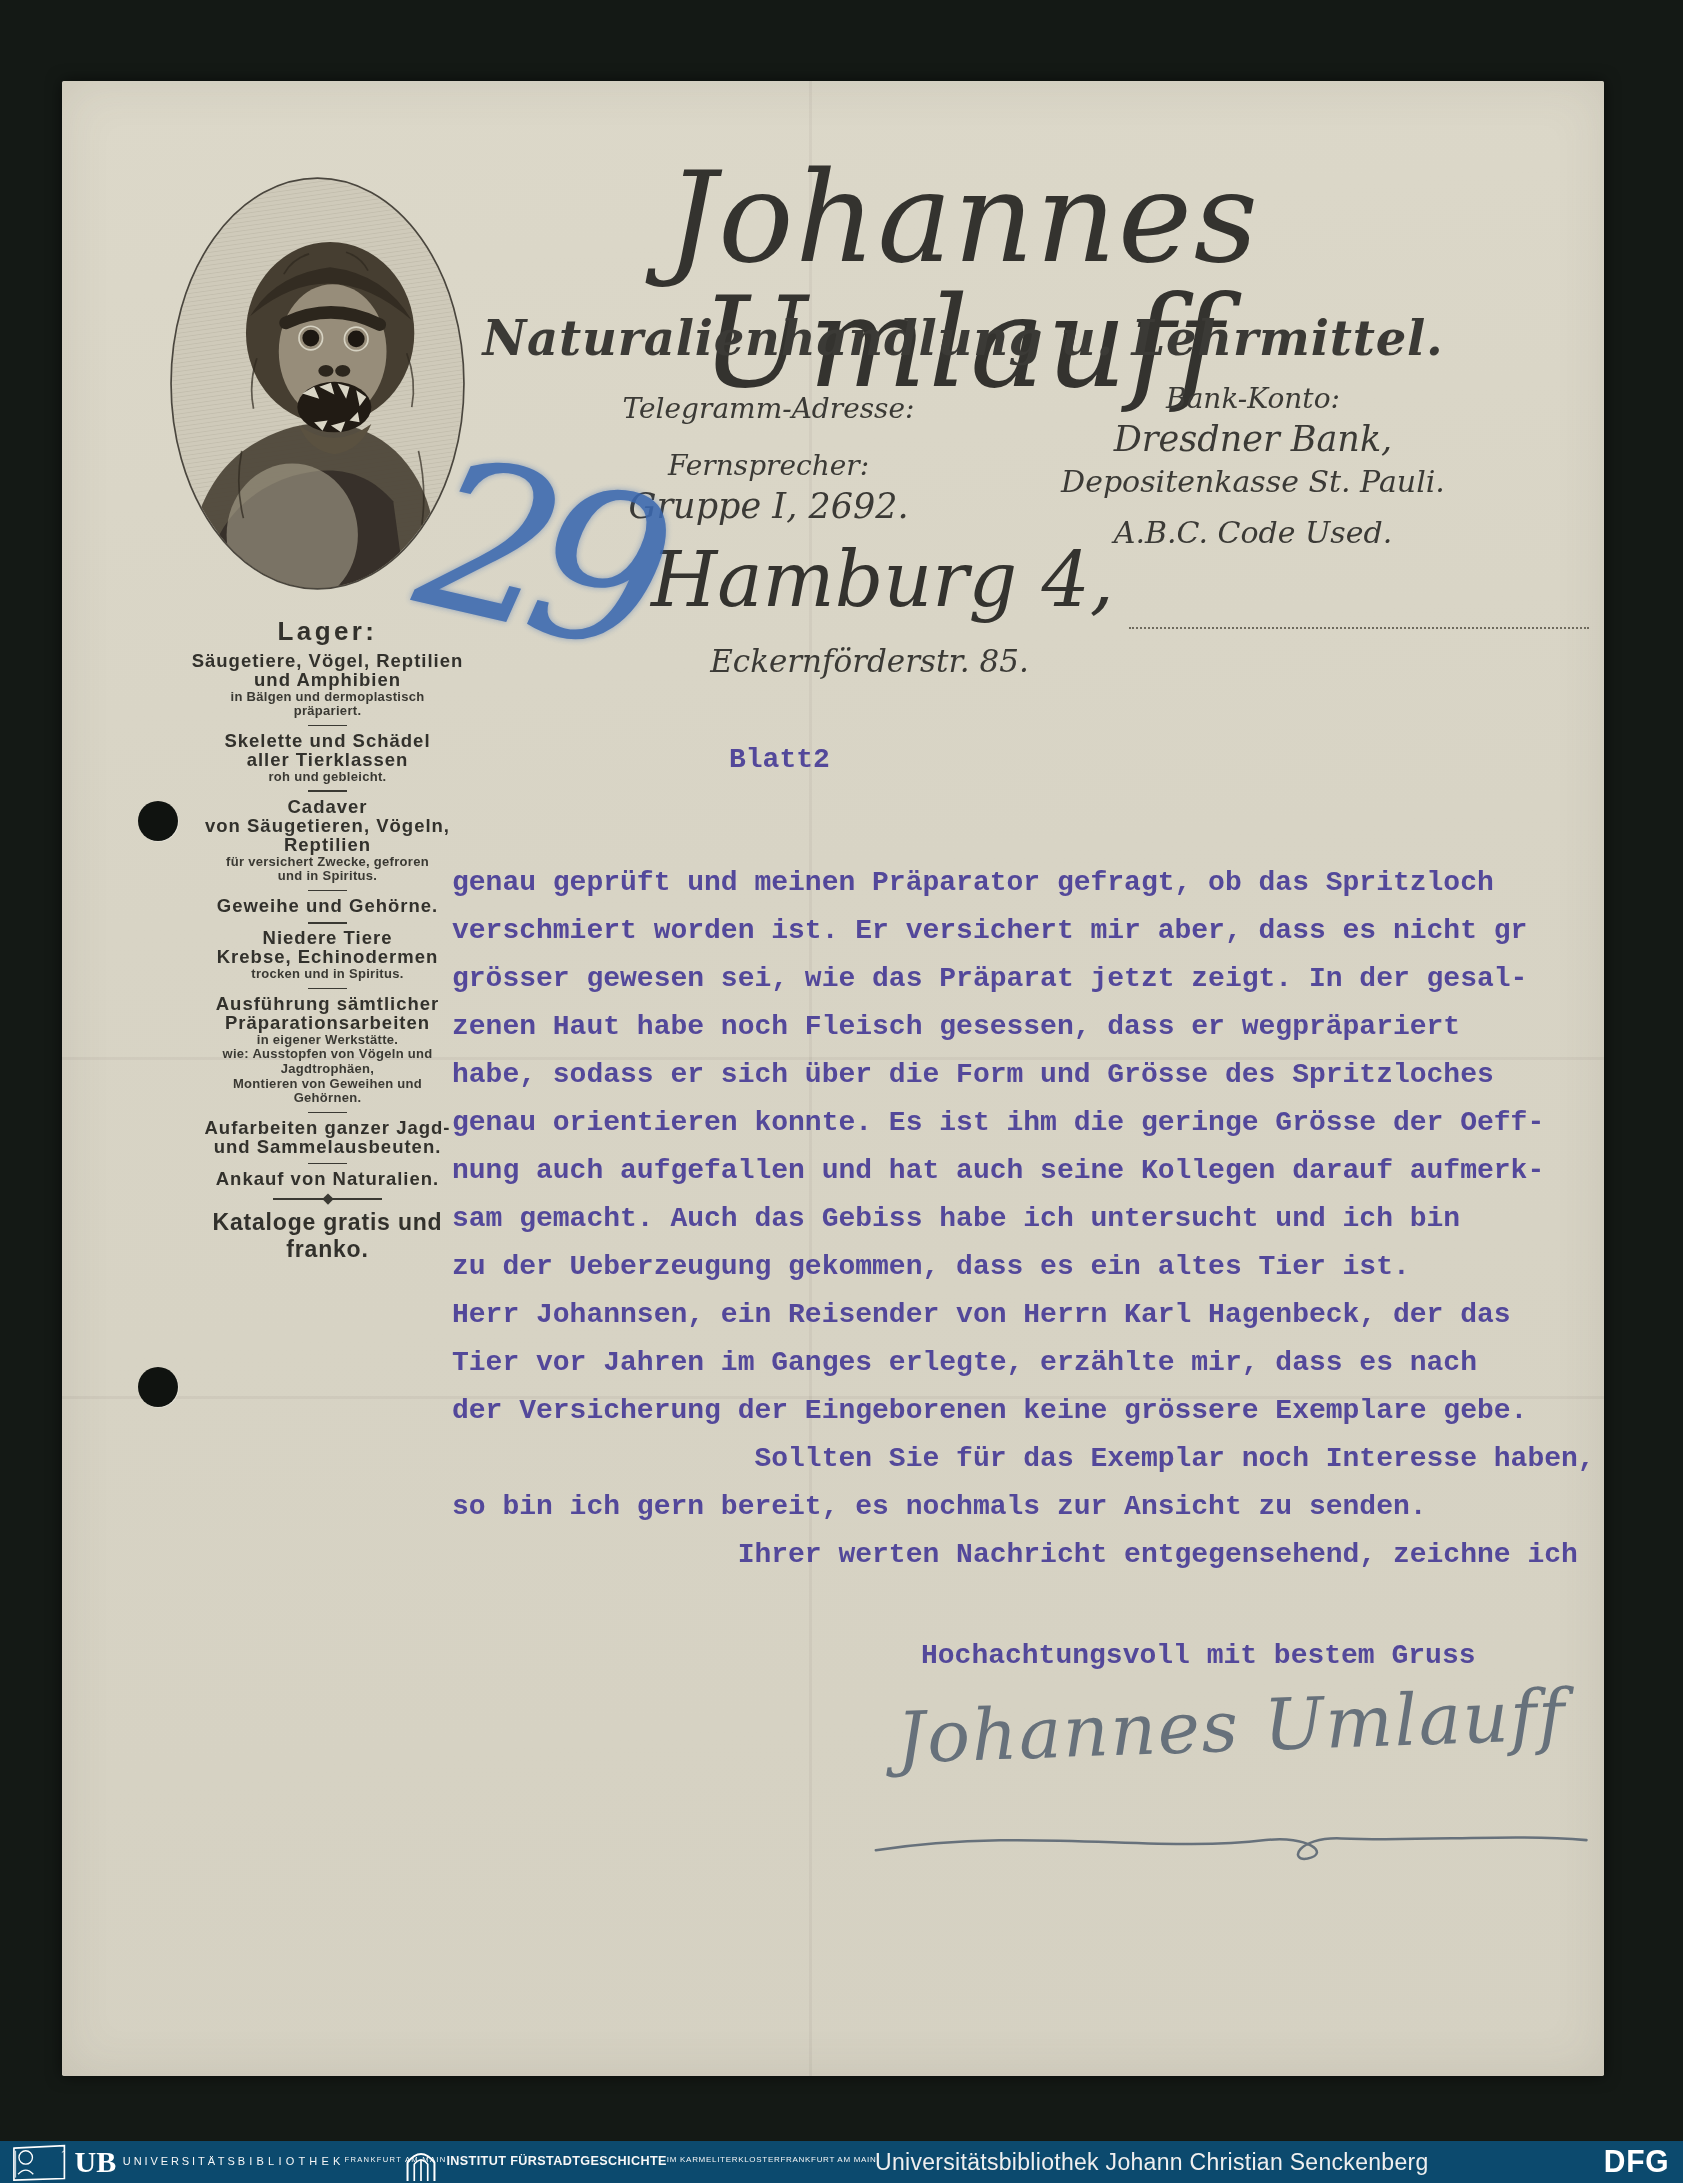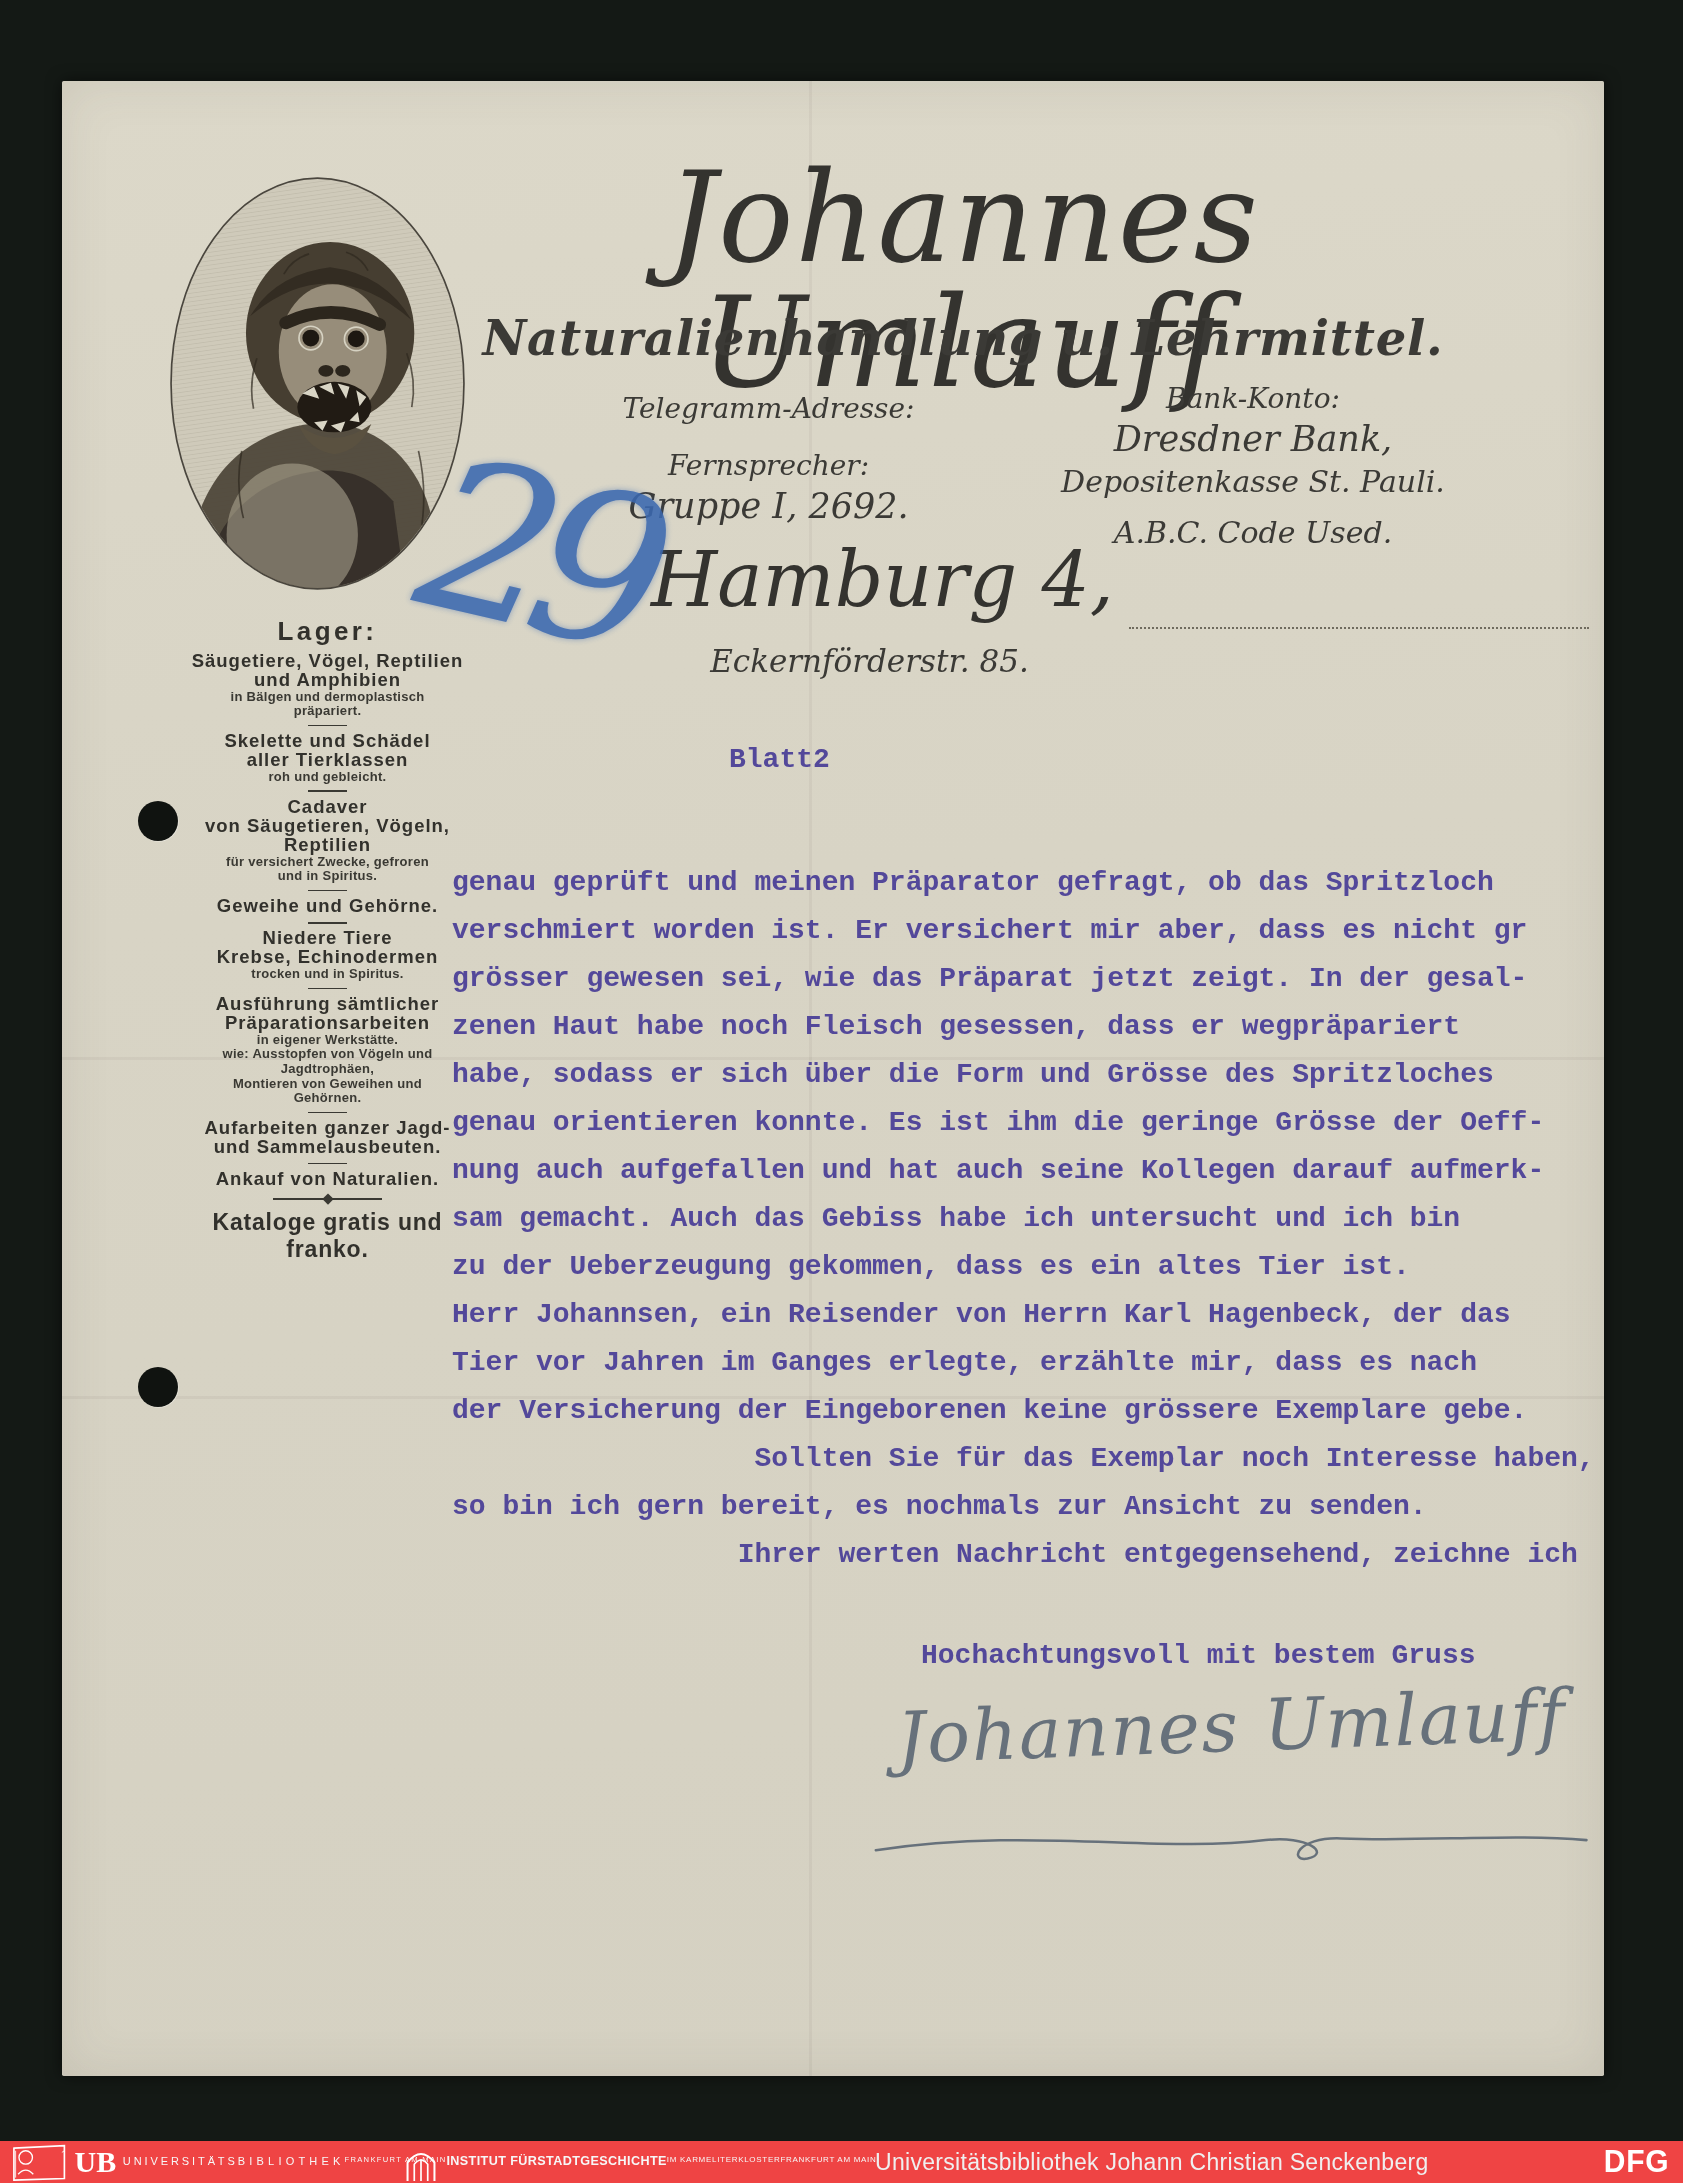--- a/index.html
+++ b/index.html
@@ -68,21 +68,21 @@
   
   .signature{
     position:absolute;left:791px;top:1604px;width:757px;text-align:center;
     font-family:"DejaVu Serif", serif;font-style:italic;
     font-size:71px;color:#67717b;transform:rotate(-2deg);letter-spacing:1.7px;
   }
   .sig-flourish{position:absolute;left:808px;top:1744px;}
 
   
   .footer-bar{
-    position:absolute;left:0;right:0;bottom:0;height:42px;background:#ef4444;
+    position:absolute;left:0;right:0;bottom:0;height:42px;background:#0c4a6e;
     display:flex;align-items:center;color:#f7f7f7;
   }
   .ub-logo{position:absolute;left:11.8px;top:2.5px;display:flex;align-items:center;gap:6.7px;}
   .ub-abbr{font-family:"Liberation Serif", serif;font-weight:bold;font-size:30px;color:#fff;line-height:1;}
   .logo-lines{display:flex;justify-content:center;line-height:1.08;}
   .logo-lines .l1{font-size:11px;letter-spacing:2.9px;}
   .logo-lines .l2{font-size:11px;letter-spacing:4.2px;}
   .logo-lines .l3{font-size:7.6px;letter-spacing:1.3px;}
   .inst-logo{position:absolute;left:404px;top:2.5px;display:flex;align-items:center;gap:8.4px;}
   .inst-lines .a{font-size:12.6px;font-weight:bold;letter-spacing:0.4px;line-height:1.1;}

